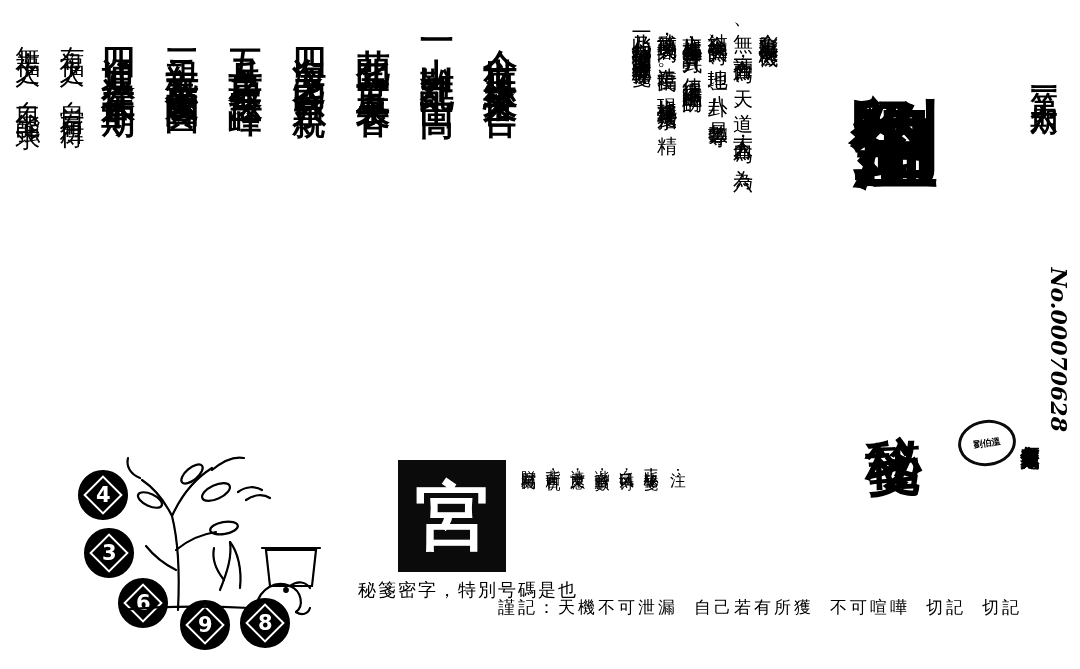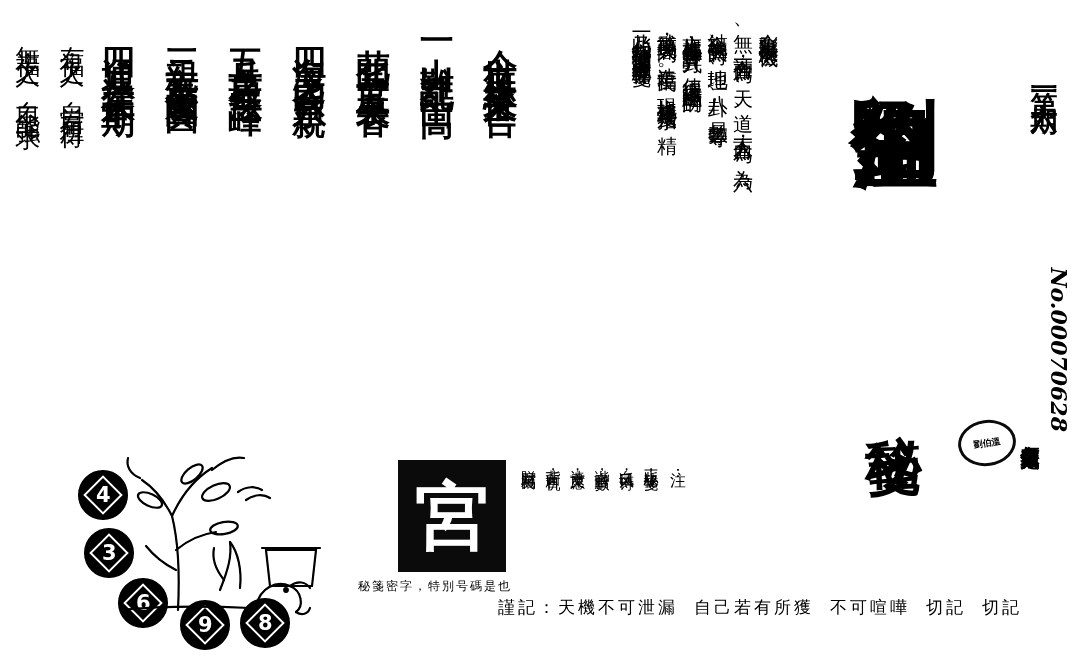--- a/index.html
+++ b/index.html
@@ -135,21 +135,21 @@
     width:108px;height:112px;
     background:#111;
     color:#fff;
     display:flex;align-items:center;justify-content:center;
     font-size:74px;font-weight:bold;
     font-family:"DejaVu Serif","Liberation Serif",serif;
     line-height:1;
   }
   #stamp-caption{
     position:absolute;left:358px;top:578px;
-    font-size:12px;letter-spacing:2px;
+    font-size:18px;letter-spacing:2px;
     font-family:"DejaVu Serif","Liberation Serif",serif;
   }
   
   #note{
     position:absolute;left:520px;top:458px;
     display:flex;flex-direction:row-reverse;gap:8px;
     height:128px;
   }
   #note .ncol{
     writing-mode:vertical-rl;text-orientation:upright;

